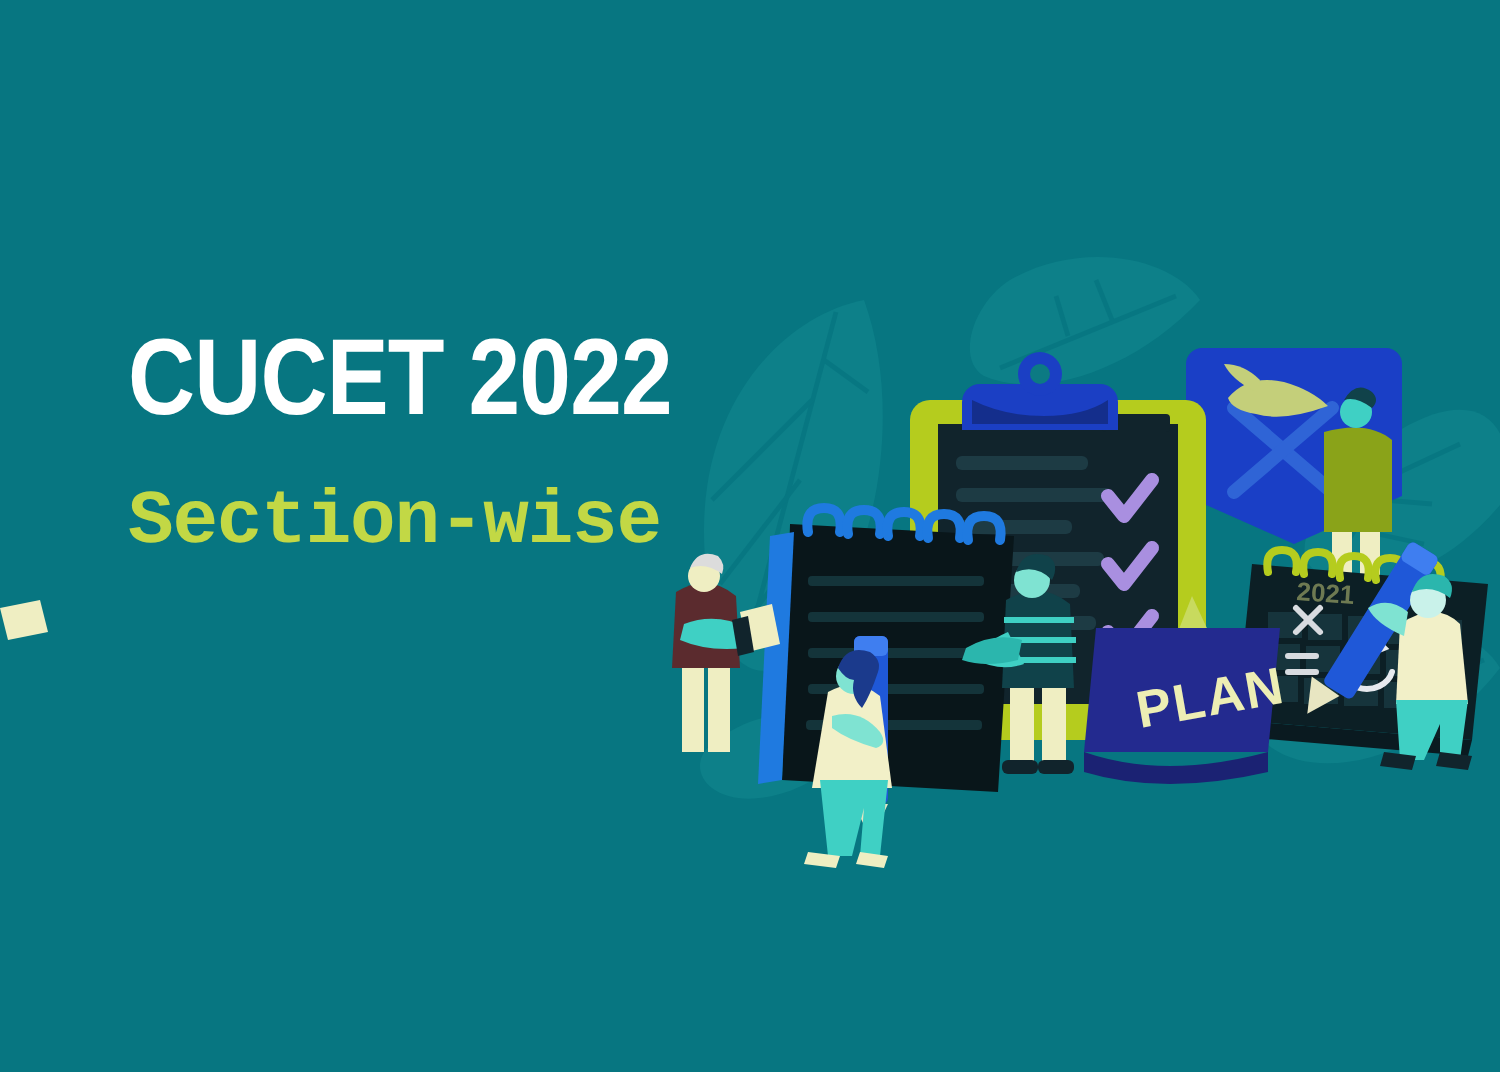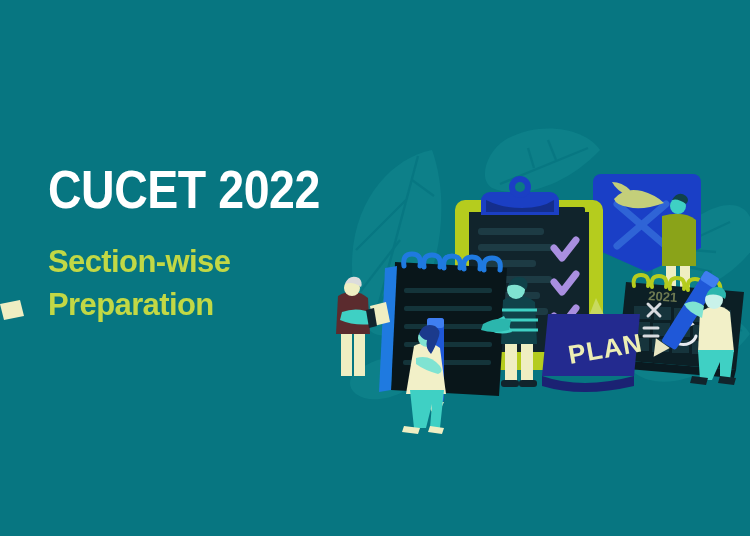--- a/index.html
+++ b/index.html
@@ -17,42 +17,42 @@
   }
   #bg-svg, #art-svg {
     position: absolute;
     left: 0; top: 0;
     width: 750px;
     height: 536px;
     display: block;
   }
   .text-block {
     position: absolute;
-    left: 48px;
+    left: 64px;
     top: 160px;
     width: 330px;
     z-index: 5;
   }
   #main-title {
     margin: 0;
     color: #ffffff;
     font-family: "Liberation Sans Narrow", "Liberation Sans", sans-serif;
     font-size: 54px;
     line-height: 58px;
     font-weight: bold;
     letter-spacing: -0.5px;
     transform: scaleX(0.86);
     transform-origin: left center;
     white-space: nowrap;
   }
   #subtitle {
     margin: 22px 0 0 0;
     color: #c2d845;
-    font-family: Liberation Sans, sans-serif;
-    font-size: 31px;
+    font-family: Liberation Mono, monospace;
+    font-size: 38px;
     line-height: 43px;
     font-weight: bold;
     letter-spacing: -0.6px;
   }
   #subtitle .sub-line { display: block; }
 </style>
 </head>
 <body>
 
 <div id="banner">
@@ -263,17 +263,16 @@
     </g>
 
     <path d="M0 304 l20 -4 l4 16 l-20 4 z" fill="#efeec2"></path>
 
   </svg>
 
   <div class="text-block">
     <h1 id="main-title">CUCET 2022</h1>
     <div id="subtitle">
       <span class="sub-line">Section-wise</span>
-      <span class="sub-line">Preparation</span>
     </div>
   </div>
 
 </div>
 
 </body></html>

